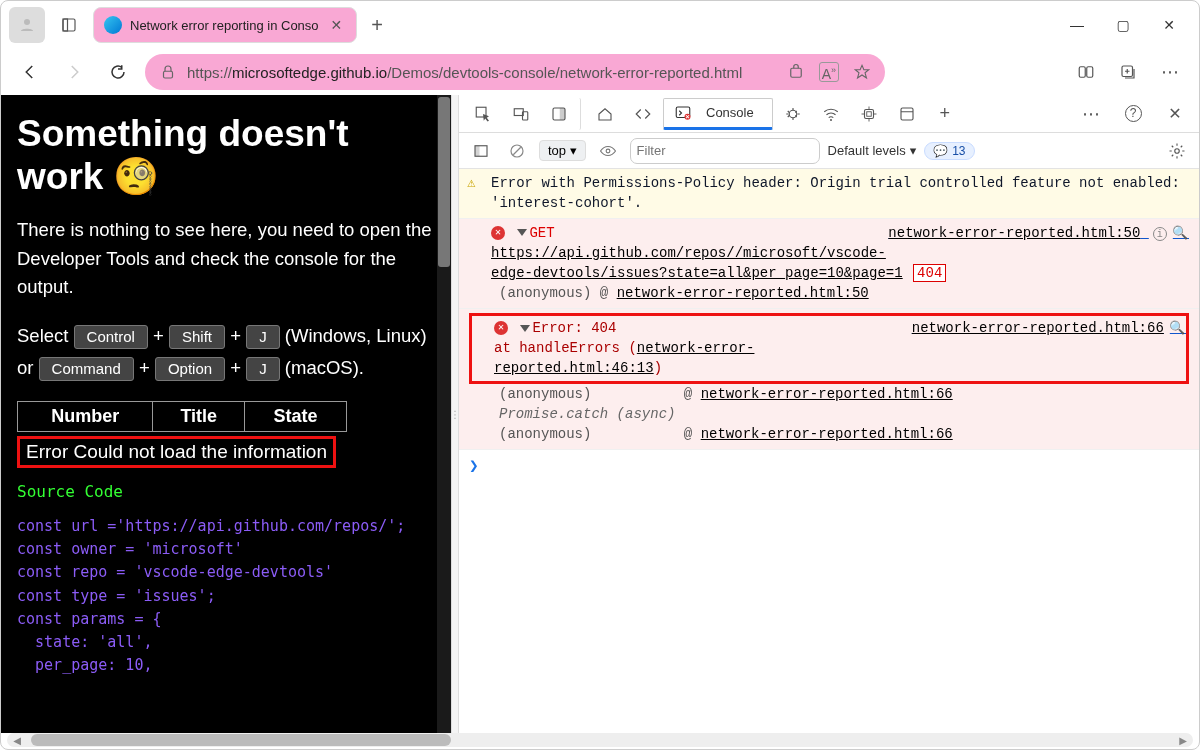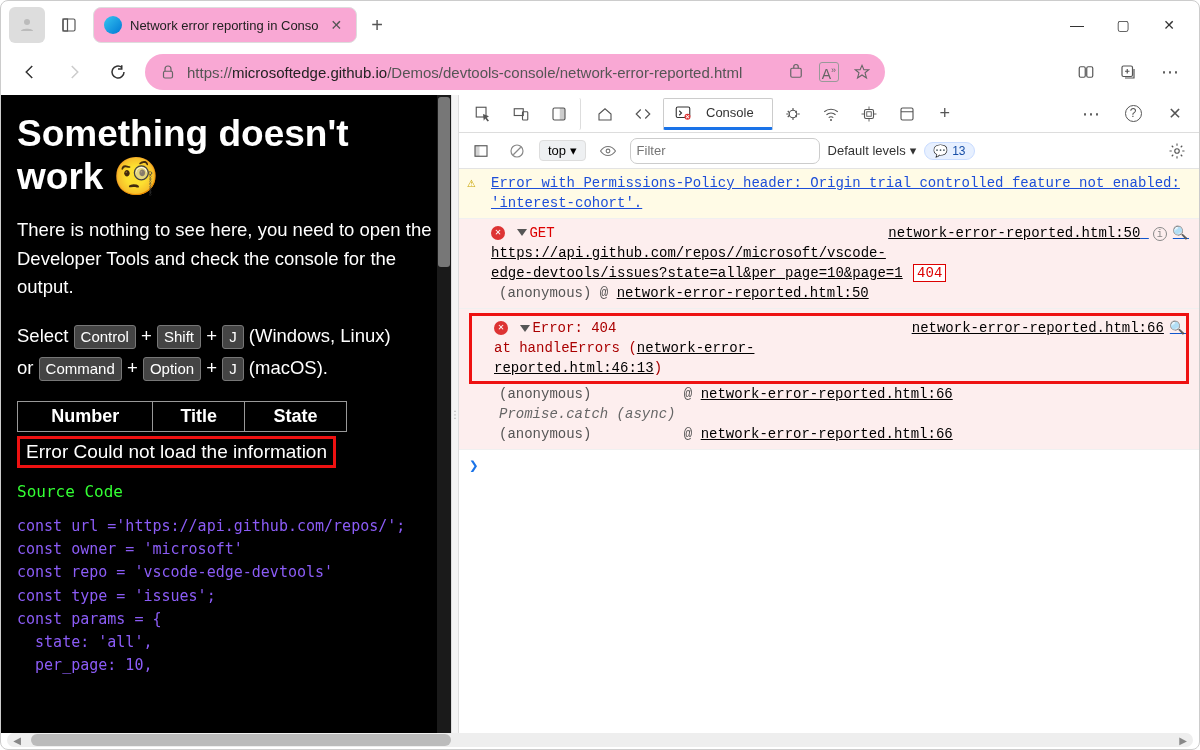--- a/index.html
+++ b/index.html
@@ -26,21 +26,21 @@
   .url-text .dark { color:#222; }
   .url-right { margin-left:auto; display:flex; gap:14px; color:#666; align-items:center; }
   .addrbar .right-icons { display:flex; gap:8px; margin-left:auto; }
 
   
   .split { display:flex; height:calc(750px - 48px - 46px - 18px); }
   .page { width:450px; background:#000; color:#fff; padding:10px 16px 0 16px; overflow:hidden; position:relative; font-family: "Segoe UI", Arial, sans-serif; }
   .page h1 { font-size:37px; font-weight:700; line-height:1.15; margin:8px 0 18px 0; }
   .page p.lead { font-size:18.5px; line-height:1.55; margin-bottom:18px; }
   .page p.keys { font-size:18.5px; line-height:1.7; }
-  .kbd { background:#444; border:1px solid #777; border-radius:3px; padding:0 6px; font-size:15px; display:inline-block; line-height:22px; }
+  .kbd { background:#444; border:1px solid #777; border-radius:3px; padding:0 12px; font-size:15px; display:inline-block; line-height:22px; }
   .tbl { border-collapse:collapse; margin-top:18px; width:330px; }
   .tbl th, .tbl td { border:1px solid #999; padding:4px 14px; font-size:18px; }
   .tbl th { font-weight:700; }
   .errbox { border:3px solid #e11; padding:2px 6px; font-size:19px; display:inline-block; margin-top:4px; background:#000; }
   .codehdr { color:#3f3; font-family: Consolas, monospace; font-size:16px; margin-top:14px; }
   .codeblk { font-family: Consolas, monospace; font-size:15px; white-space:pre; line-height:1.55; margin-top:14px; color:#8b5cf6; }
   .page-scroll-v { position:absolute; right:0; top:0; width:14px; height:100%; background:#1a1a1a; }
   .page-thumb-v { position:absolute; right:1px; top:2px; width:12px; height:170px; background:#777; border-radius:3px; }
 
   .splitter { width:8px; background:#f4f4f4; border-left:1px solid #ddd; border-right:1px solid #ddd; display:flex; align-items:center; justify-content:center; color:#aaa; font-size:10px; }
@@ -57,21 +57,21 @@
   .dt-toolbar { height:36px; border-bottom:1px solid #e3e3e3; display:flex; align-items:center; gap:8px; padding:0 8px; }
   .tb-btn { width:28px; height:28px; display:flex; align-items:center; justify-content:center; color:#555; border-radius:4px; }
   .ctx { display:flex; align-items:center; gap:4px; background:#eef0f2; border-radius:4px; padding:2px 8px; border:1px solid #ddd; font-size:13px; }
   .filter-inp { width:190px; height:26px; border:1px solid #ccc; border-radius:7px; padding:0 6px; color:#777; font-size:13px; }
   .levels { font-size:13px; color:#333; display:flex; align-items:center; gap:4px; }
   .issues-pill { display:flex; align-items:center; gap:4px; background:#e7f0ff; color:#174ea6; border-radius:10px; padding:1px 8px; font-size:12px; border:1px solid #c9dcff; }
   .gear { margin-left:auto; }
 
   .dt-body { flex:1; overflow:auto; font-family: Consolas, "Courier New", monospace; font-size:14px; }
   .row { padding:4px 10px 4px 10px; border-bottom:1px solid #f0f0f0; position:relative; line-height:1.45; }
-  .row.warn { background:#fffbe6; color:#1d4ed8;text-decoration:underline; }
+  .row.warn { background:#fffbe6; color:#0f172a; }
   .row.warn::before { content:"⚠"; position:absolute; left:8px; top:4px; color:#c9a400; }
   .row.err { background:#fdeeee; color:#a00; }
   .lvl-icon { display:inline-block; width:14px; height:14px; border-radius:50%; background:#d33; color:#fff; font-size:10px; line-height:14px; text-align:center; vertical-align:middle; margin-right:2px; }
   .disclose { display:inline-block; width:0; height:0; border-left:5px solid transparent; border-right:5px solid transparent; border-top:7px solid #555; vertical-align:middle; margin:0 2px; }
   .row .msg { padding-left:22px; display:block; }
   .row .srclink { float:right; color:#1155cc; text-decoration:underline; }
   .row a.ln { color:#000000; text-decoration:underline; }
   .badge404 { border:1px solid #d00; padding:0 3px; margin-left:2px; color:#d00; background:#fff; }
   .red-call { border:3px solid #e11; padding:2px 0; }
   .stack { padding-left:30px; color:#555; }

